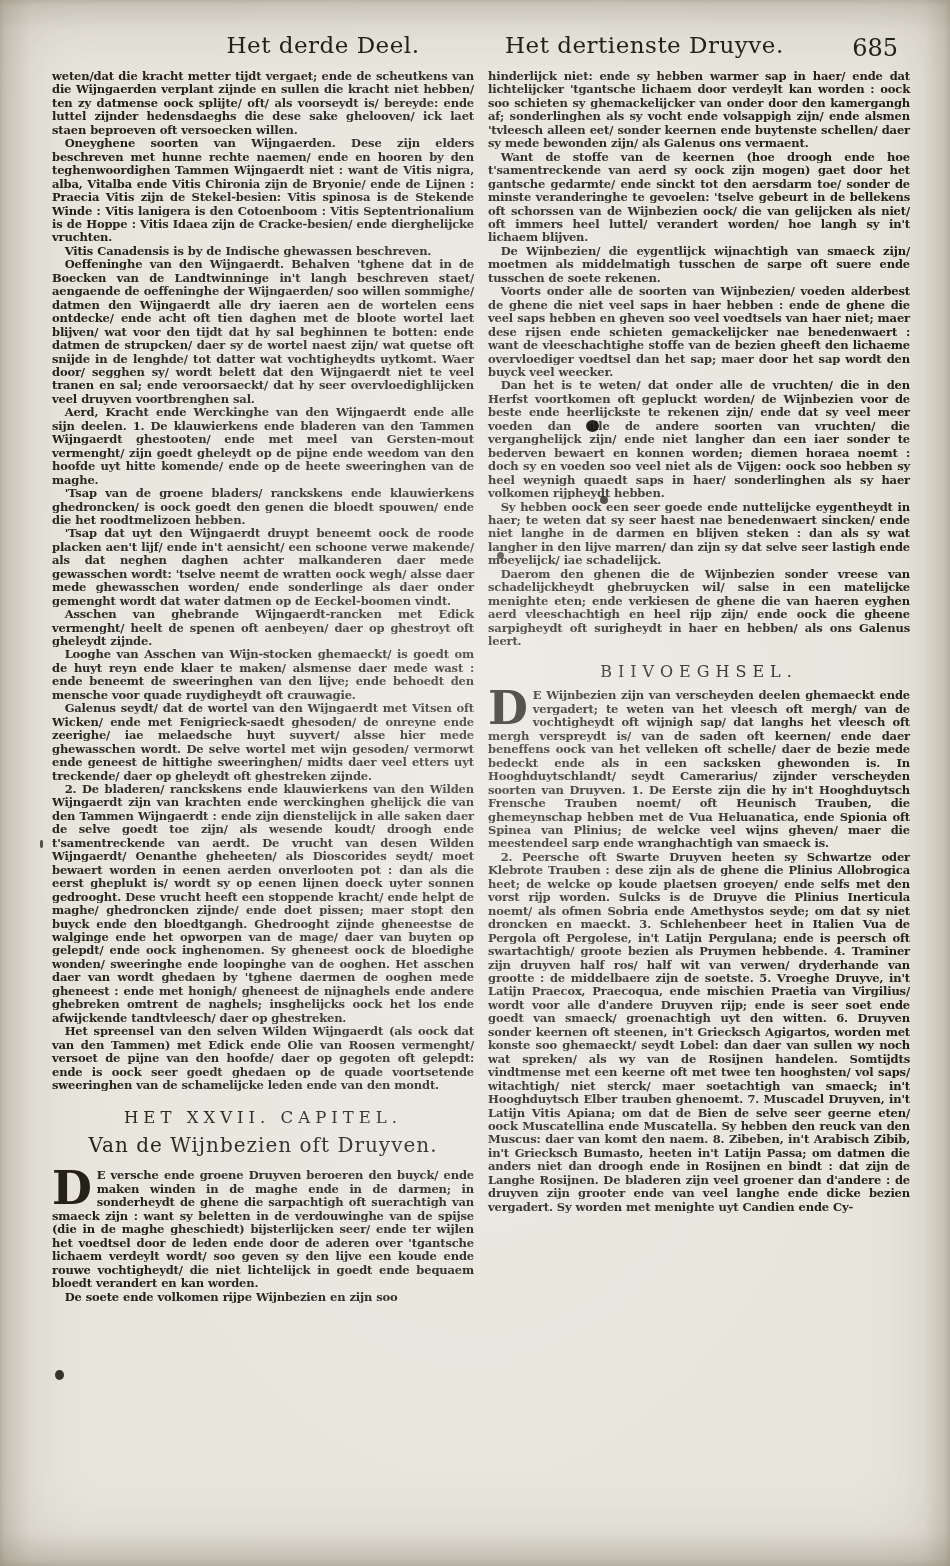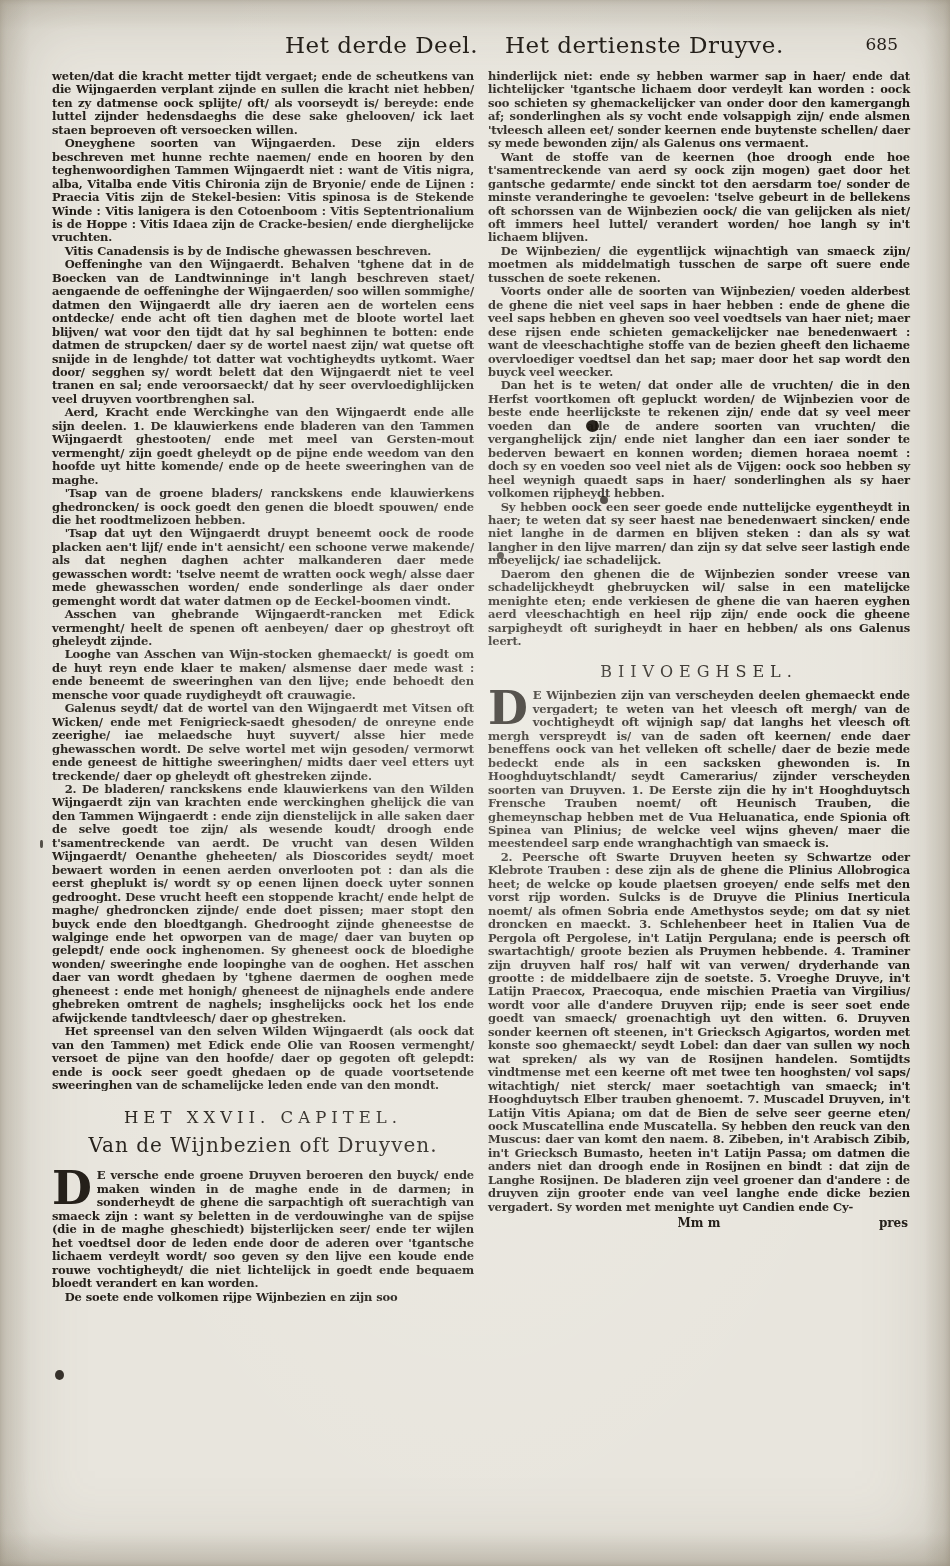--- a/index.html
+++ b/index.html
@@ -16,23 +16,23 @@
     content:"";position:absolute;inset:0;pointer-events:none;
     background:
       linear-gradient(90deg, rgba(120,108,86,.18) 0, rgba(0,0,0,0) 30px),
       linear-gradient(270deg, rgba(120,108,86,.20) 0, rgba(0,0,0,0) 26px),
       linear-gradient(0deg, rgba(120,108,86,.22) 0, rgba(0,0,0,0) 34px),
       linear-gradient(180deg, rgba(120,108,86,.14) 0, rgba(0,0,0,0) 30px),
       radial-gradient(ellipse at 50% 45%, rgba(255,255,250,.25) 0%, rgba(0,0,0,0) 70%);
   }
   .running-head{position:relative;height:62px;}
   .head-title{position:absolute;top:32px;font-size:23px;letter-spacing:.5px;white-space:nowrap;}
-  .head-left{left:168px;width:310px;text-align:right;}
+  .head-left{left:168px;width:310px;text-align:center;}
   .head-right{left:505px;}
-  .head-folio{position:absolute;top:34px;right:52px;font-size:17px;}
+  .head-folio{position:absolute;top:34px;right:52px;font-size:24px;}
   .columns{
     display:flex;gap:14px;
     padding:8px 40px 0 52px;
   }
   .col{width:423px;}
   .bl{
     margin:0;
     font-size:11.5px;
     line-height:13.45px;
     font-weight:700;
@@ -116,24 +116,20 @@
       <p class="bl">Voorts onder alle de soorten van Wijnbezien/ voeden alderbest de ghene die niet veel saps in haer hebben : ende de ghene die veel saps hebben en gheven soo veel voedtsels van haer niet; maer dese rijsen ende schieten gemackelijcker nae benedenwaert : want de vleeschachtighe stoffe van de bezien gheeft den lichaeme overvloediger voedtsel dan het sap; maer door het sap wordt den buyck veel weecker.</p>
       <p class="bl">Dan het is te weten/ dat onder alle de vruchten/ die in den Herfst voortkomen oft gepluckt worden/ de Wijnbezien voor de beste ende heerlijckste te rekenen zijn/ ende dat sy veel meer voeden dan alle de andere soorten van vruchten/ die verganghelijck zijn/ ende niet langher dan een iaer sonder te bederven bewaert en konnen worden; diemen horaea noemt : doch sy en voeden soo veel niet als de Vijgen: oock soo hebben sy heel weynigh quaedt saps in haer/ sonderlinghen als sy haer volkomen rijpheydt hebben.</p>
       <p class="bl">Sy hebben oock een seer goede ende nuttelijcke eygentheydt in haer; te weten dat sy seer haest nae benedenwaert sincken/ ende niet langhe in de darmen en blijven steken : dan als sy wat langher in den lijve marren/ dan zijn sy dat selve seer lastigh ende moeyelijck/ iae schadelijck.</p>
       <p class="bl">Daerom den ghenen die de Wijnbezien sonder vreese van schadelijckheydt ghebruycken wil/ salse in een matelijcke menighte eten; ende verkiesen de ghene die van haeren eyghen aerd vleeschachtigh en heel rijp zijn/ ende oock die gheene sarpigheydt oft surigheydt in haer en hebben/ als ons Galenus leert.</p>
 
       <h2 class="section-head">BIIVOEGHSEL.</h2>
 
       <p class="bl dc-par"><span class="dropcap">D</span><span>E Wijnbezien zijn van verscheyden deelen ghemaeckt ende vergadert; te weten van het vleesch oft mergh/ van de vochtigheydt oft wijnigh sap/ dat langhs het vleesch oft mergh verspreydt is/ van de saden oft keernen/ ende daer beneffens oock van het velleken oft schelle/ daer de bezie mede bedeckt ende als in een sacksken ghewonden is. In Hooghduytschlandt/ seydt Camerarius/ zijnder verscheyden soorten van Druyven. 1. De Eerste zijn die hy in't Hooghduytsch Frensche Trauben noemt/ oft Heunisch Trauben, die ghemeynschap hebben met de Vua Heluanatica, ende Spionia oft Spinea van Plinius; de welcke veel wijns gheven/ maer die meestendeel sarp ende wranghachtigh van smaeck is.</span></p>
       <p class="bl">2. Peersche oft Swarte Druyven heeten sy Schwartze oder Klebrote Trauben : dese zijn als de ghene die Plinius Allobrogica heet; de welcke op koude plaetsen groeyen/ ende selfs met den vorst rijp worden. Sulcks is de Druyve die Plinius Inerticula noemt/ als ofmen Sobria ende Amethystos seyde; om dat sy niet droncken en maeckt. 3. Schlehenbeer heet in Italien Vua de Pergola oft Pergolese, in't Latijn Pergulana; ende is peersch oft swartachtigh/ groote bezien als Pruymen hebbende. 4. Traminer zijn druyven half ros/ half wit van verwen/ dryderhande van grootte : de middelbaere zijn de soetste. 5. Vroeghe Druyve, in't Latijn Praecox, Praecoqua, ende mischien Praetia van Virgilius/ wordt voor alle d'andere Druyven rijp; ende is seer soet ende goedt van smaeck/ groenachtigh uyt den witten. 6. Druyven sonder keernen oft steenen, in't Griecksch Agigartos, worden met konste soo ghemaeckt/ seydt Lobel: dan daer van sullen wy noch wat spreken/ als wy van de Rosijnen handelen. Somtijdts vindtmense met een keerne oft met twee ten hooghsten/ vol saps/ witachtigh/ niet sterck/ maer soetachtigh van smaeck; in't Hooghduytsch Elber trauben ghenoemt. 7. Muscadel Druyven, in't Latijn Vitis Apiana; om dat de Bien de selve seer geerne eten/ oock Muscatellina ende Muscatella. Sy hebben den reuck van den Muscus: daer van komt den naem. 8. Zibeben, in't Arabisch Zibib, in't Griecksch Bumasto, heeten in't Latijn Passa; om datmen die anders niet dan droogh ende in Rosijnen en bindt : dat zijn de Langhe Rosijnen. De bladeren zijn veel groener dan d'andere : de druyven zijn grooter ende van veel langhe ende dicke bezien vergadert. Sy worden met menighte uyt Candien ende Cy-</p>
 
-      <div class="colophon">
-        <span class="sig">Mm m</span>
-        <span class="catch">pres</span>
-      </div>
     </div>
 
   </div>
 
   <div class="ink-blot blot-a"></div>
   <div class="ink-blot blot-b"></div>
   <div class="ink-blot blot-c"></div>
   <div class="ink-blot blot-d"></div>
   <div class="ink-blot blot-e"></div>
 

